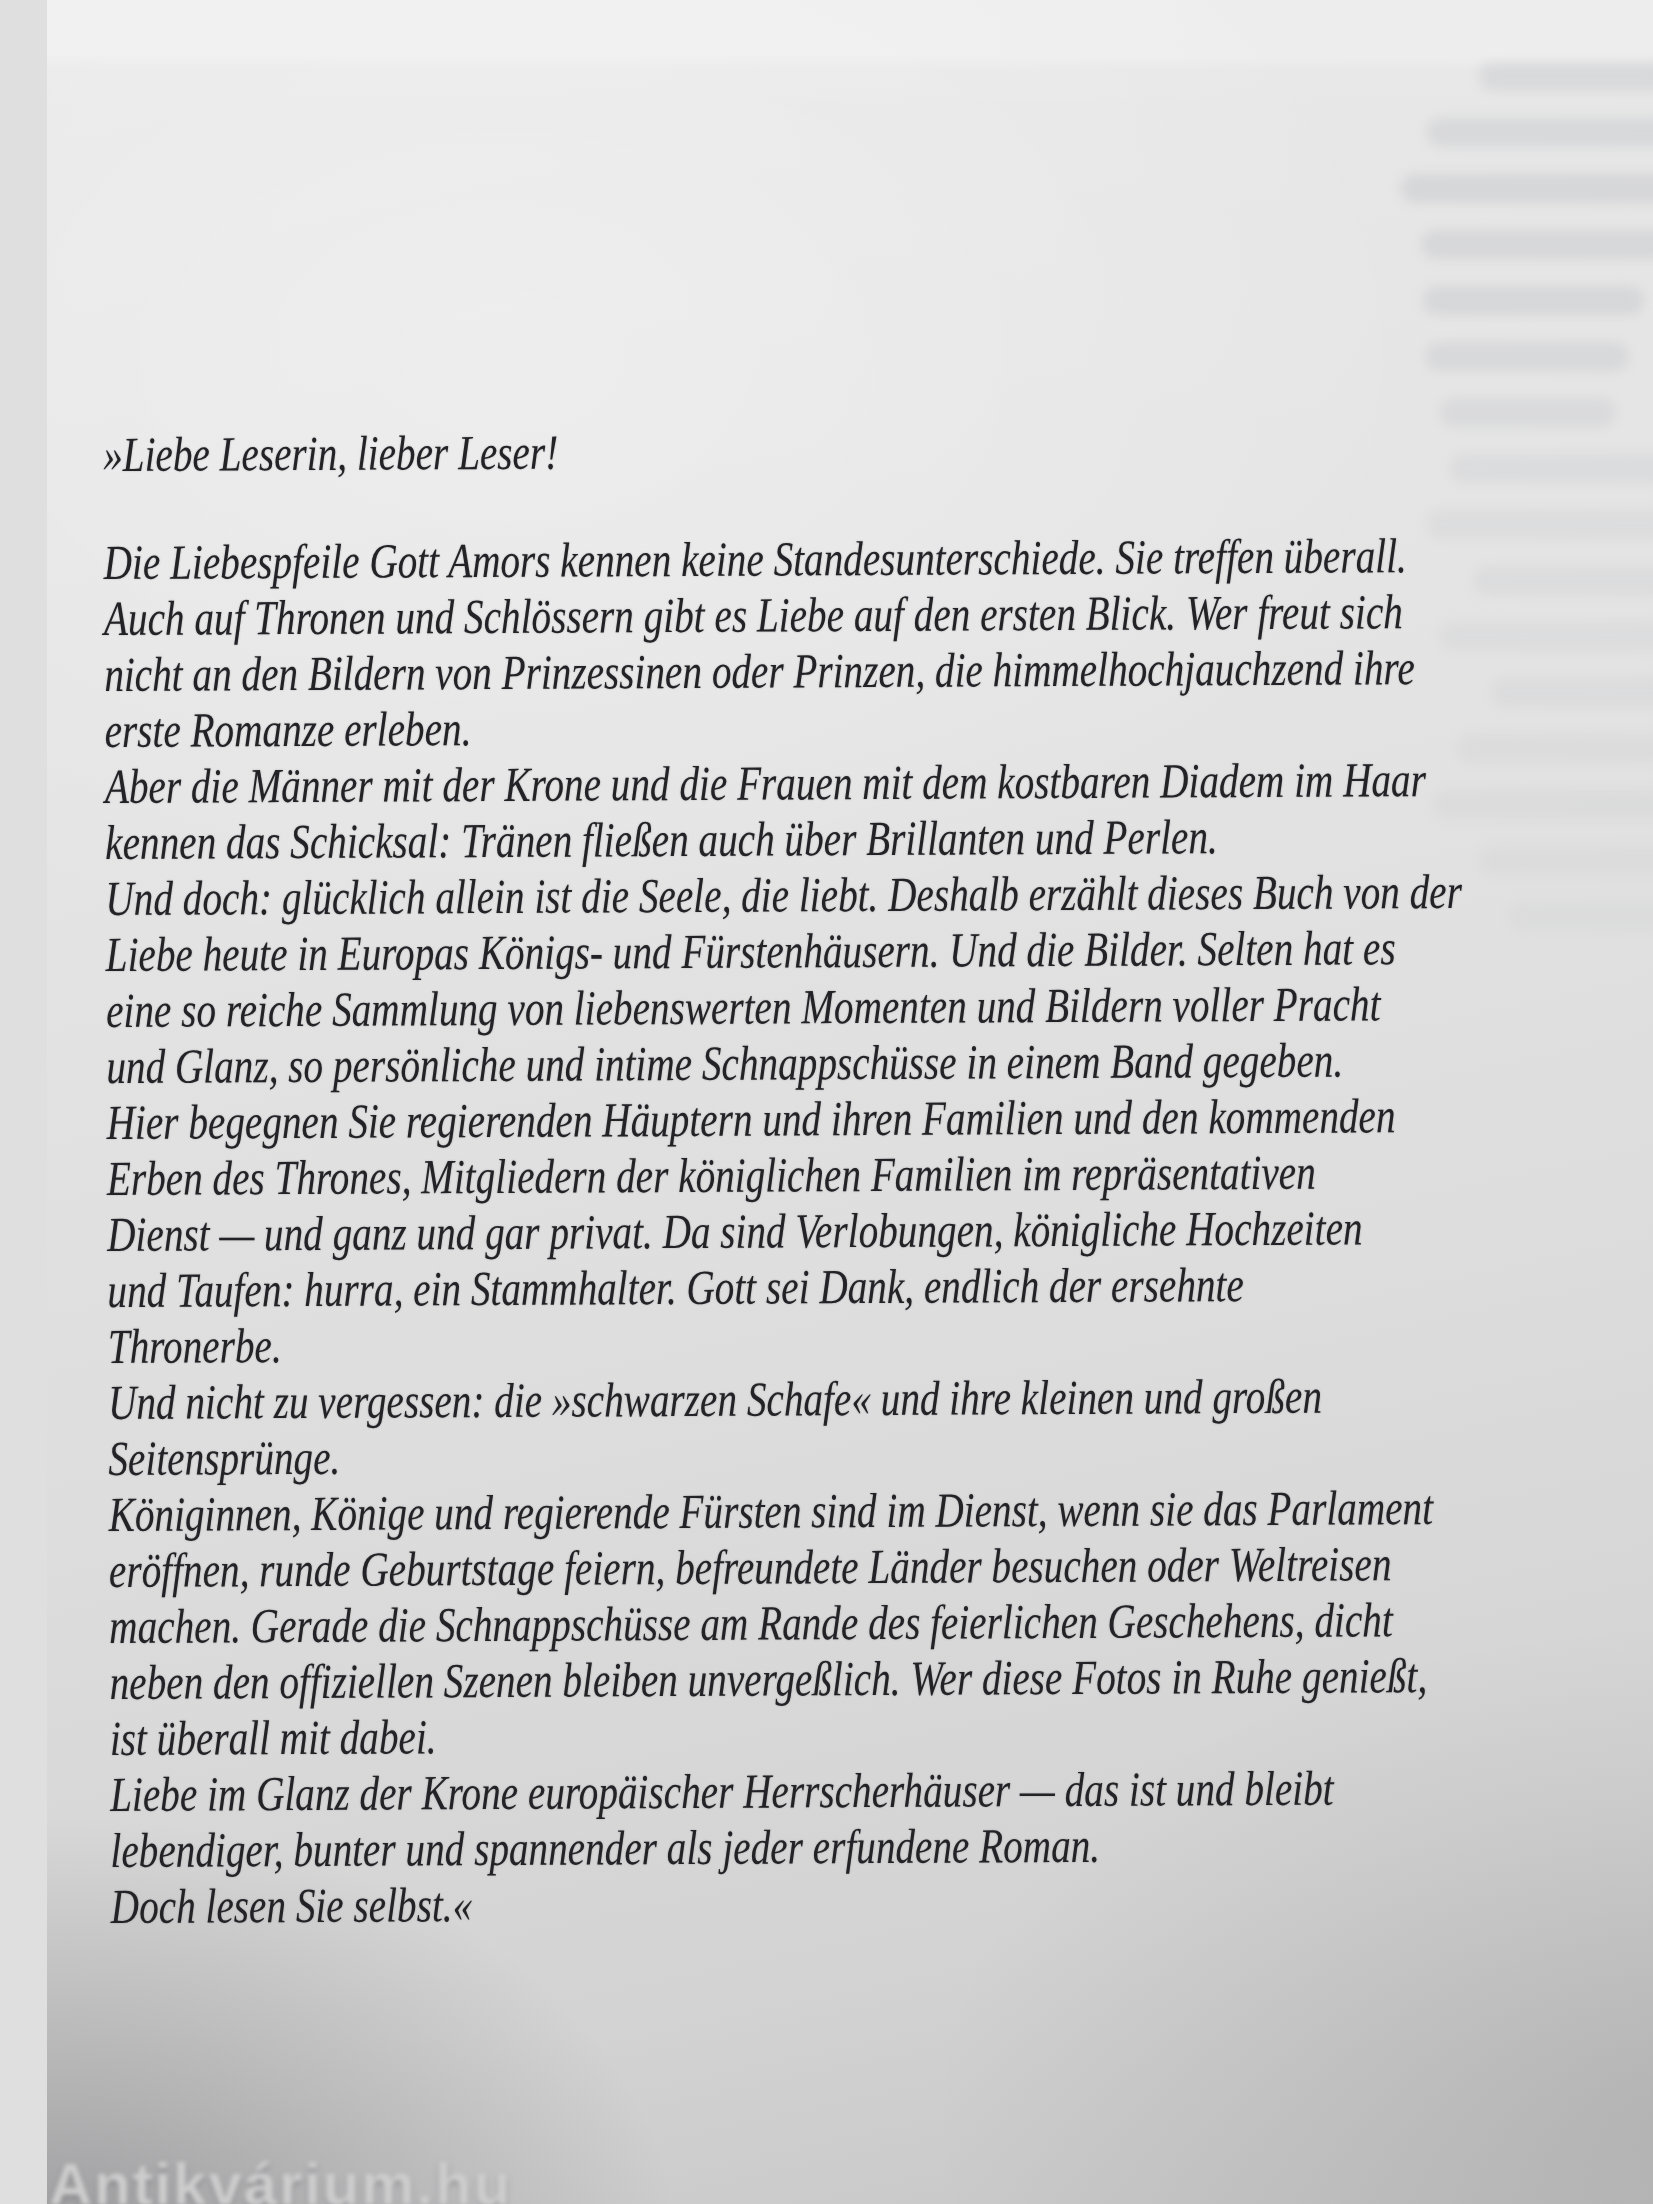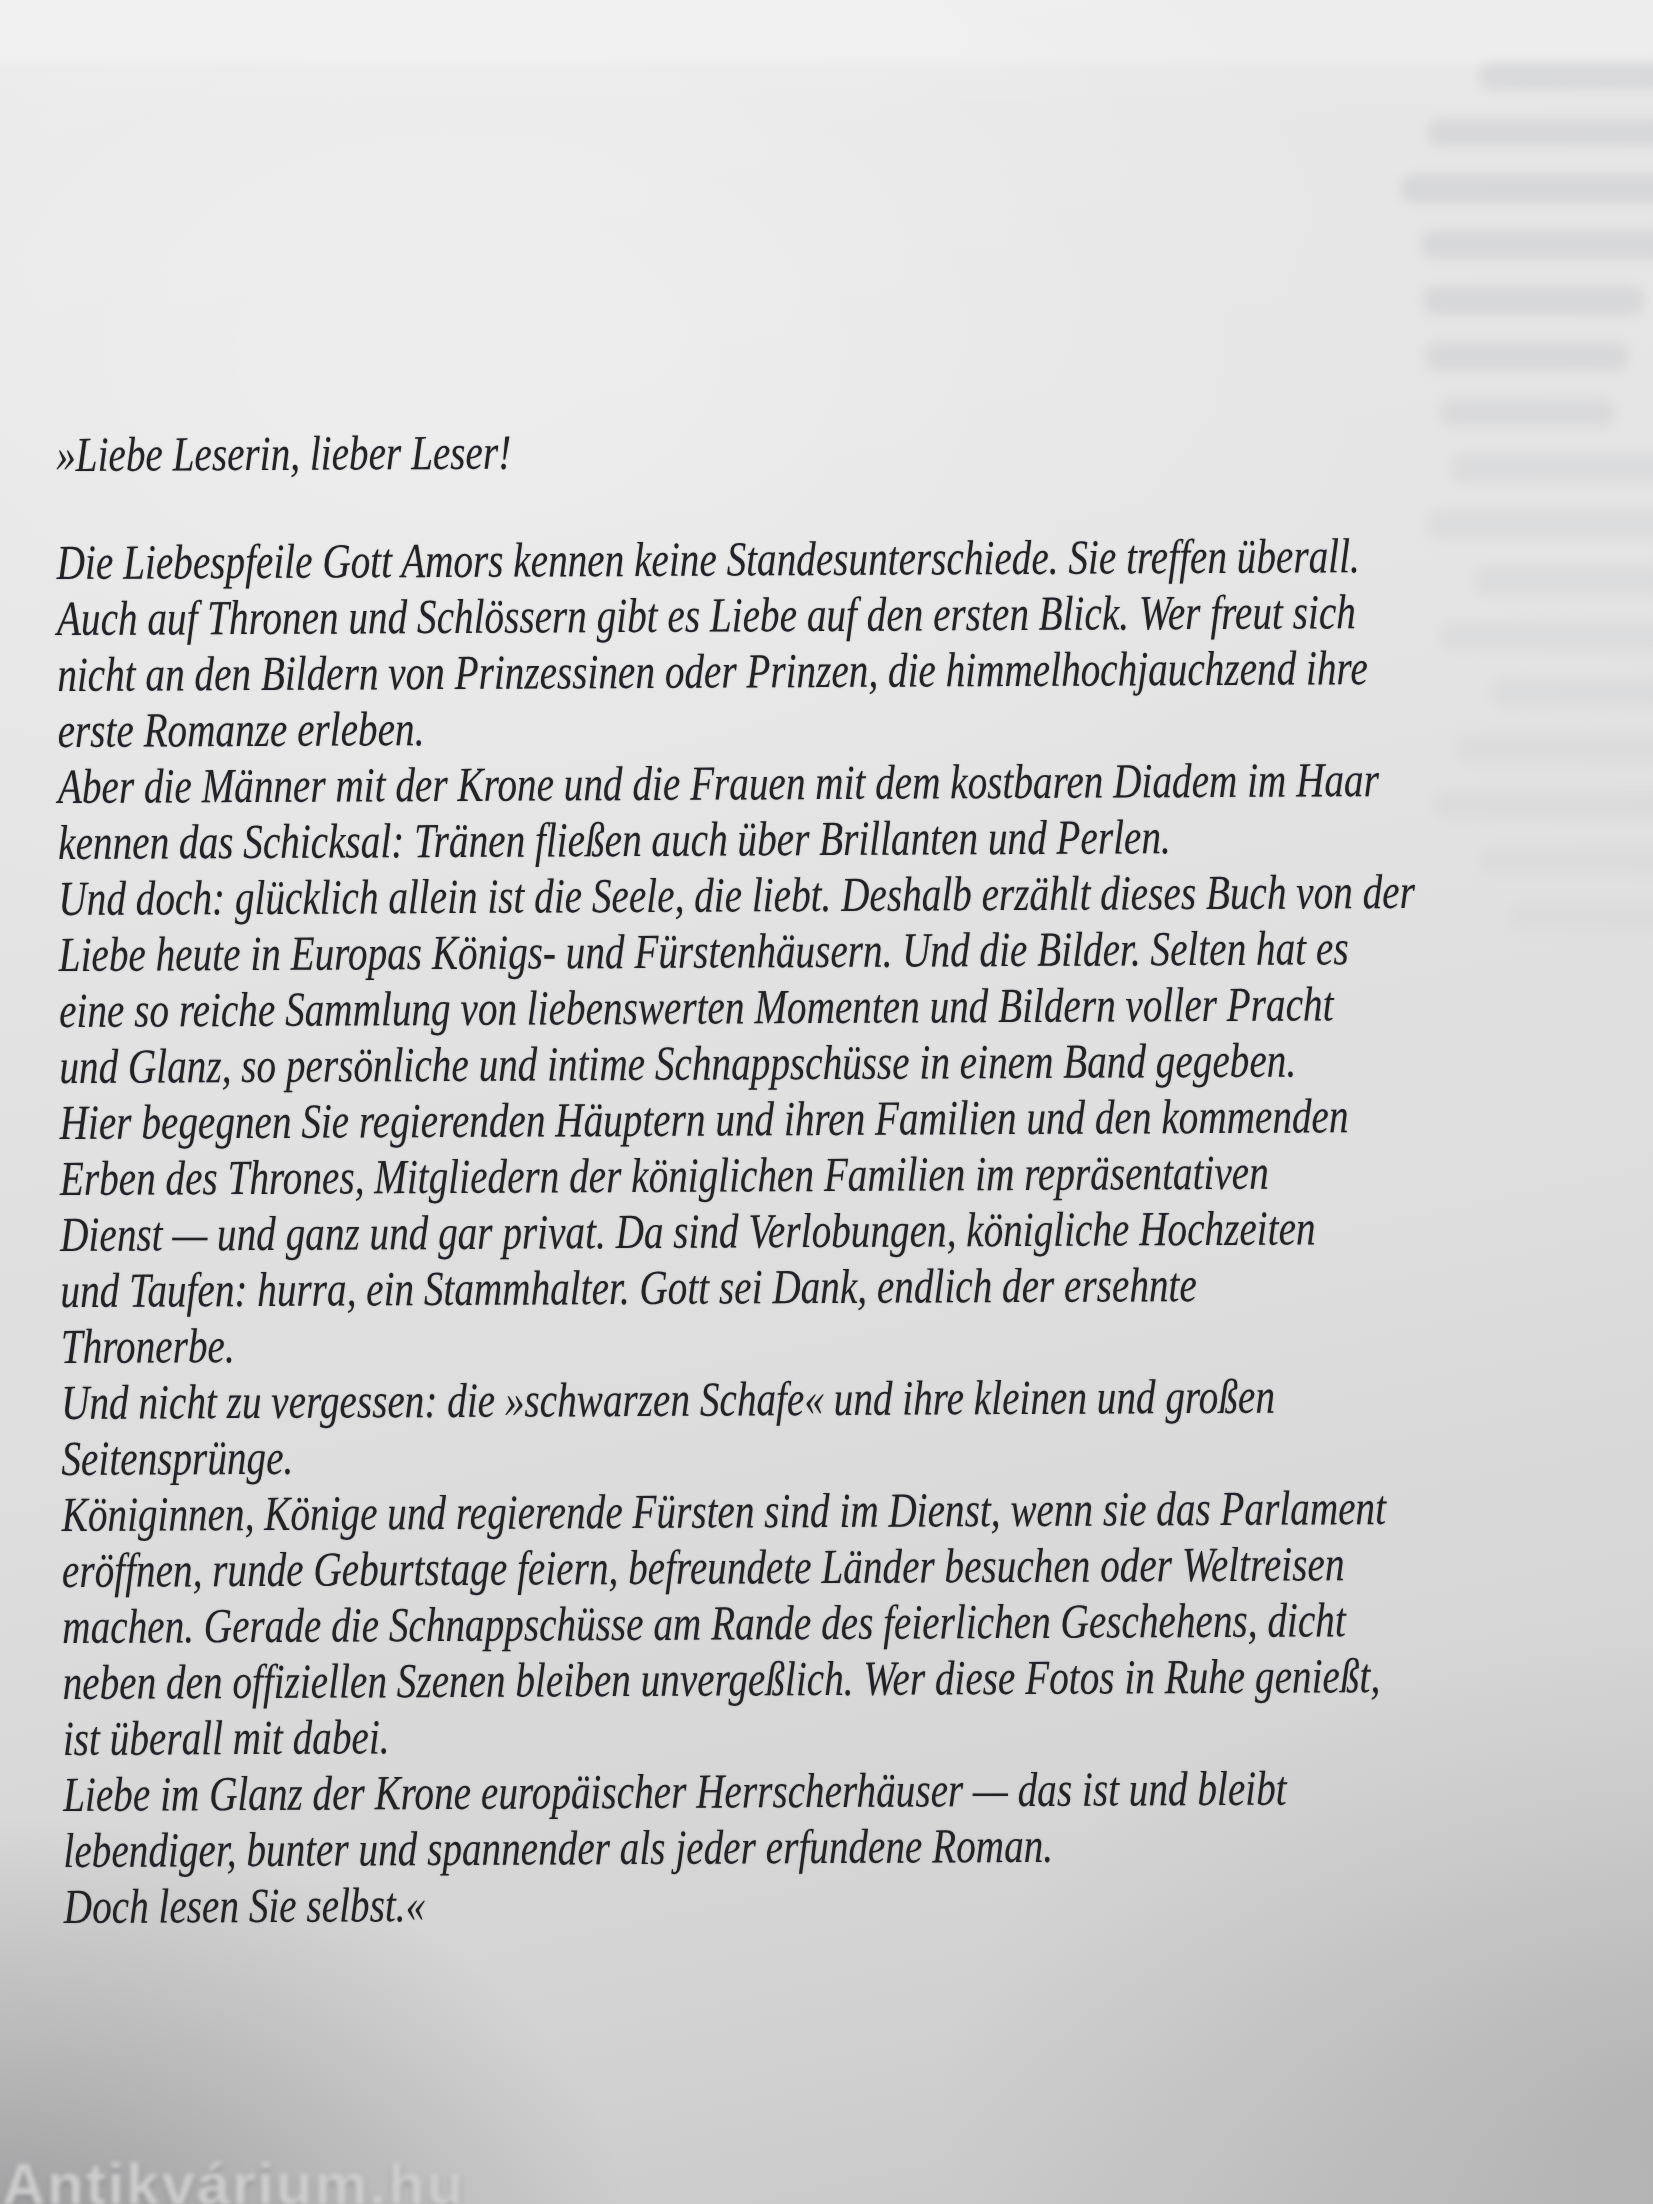--- a/index.html
+++ b/index.html
@@ -12,20 +12,21 @@
 
   
   .photo {
     position: absolute; inset: 0;
     background:
       linear-gradient(180deg, rgba(255,255,255,.28) 0px, rgba(255,255,255,.28) 56px, rgba(255,255,255,.05) 70px, rgba(255,255,255,0) 126px),
       radial-gradient(1456px 970px at 28% 16%, rgba(255,255,255,.30), rgba(255,255,255,0) 65%),
       radial-gradient(1019px 699px at 0% 102%, rgba(38,38,44,.30), rgba(38,38,44,0) 62%),
       radial-gradient(1261px 825px at 102% 96%, rgba(38,38,44,.13), rgba(38,38,44,0) 60%),
       linear-gradient(168deg, #e9e9e9 0%, #e4e4e4 35%, #dddddd 60%, #d3d3d3 84%, #c5c5c5 100%);
+    margin-left: 47px;
   }
 
   
   .showthrough {
     position: absolute; top: 62px; right: -29px; width: 291px;
   }
   .ghost-line {
     display: block; height: 29px; margin: 0 0 27px auto;
     background: #8f929e; opacity: .16; filter: blur(5.8px);
     border-radius: 13.6px; width: 92%;

